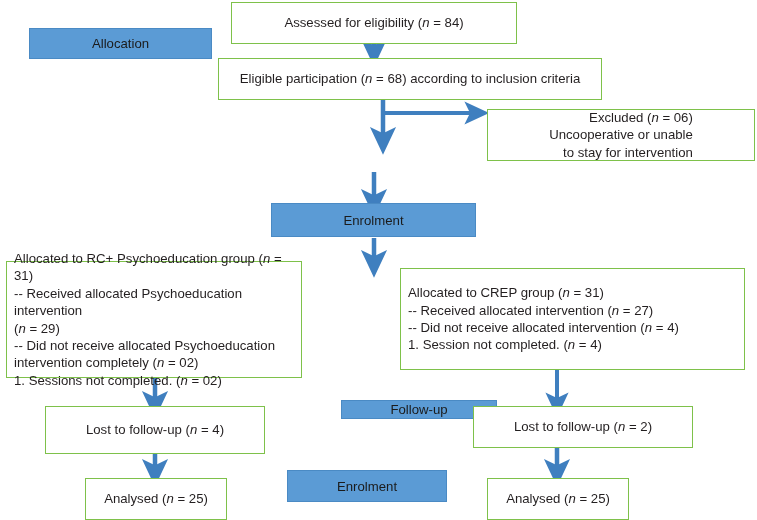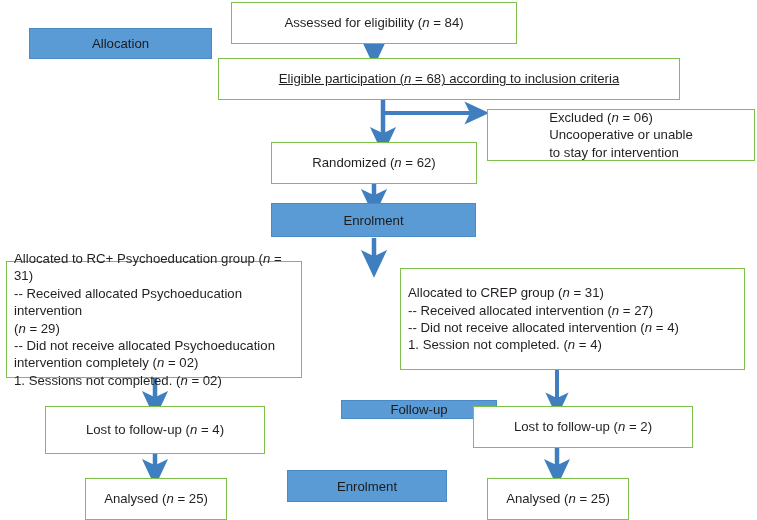--- a/index.html
+++ b/index.html
@@ -19,21 +19,21 @@
     overflow: hidden;
   }
   .box {
     position: absolute;
     box-sizing: border-box;
     background: #ffffff;
     border: 1.5px solid #7ec14a;
     display: flex;
     align-items: center;
     justify-content: center;
-    text-align: left;
+    text-align: right;
     font-size: 13.2px;
     line-height: 1.32;
     color: #231f20;
     padding: 20px 6px;
   }
   .box.left-align {
     justify-content: flex-start;
     text-align: left;
     padding: 5px 7px;
   }
@@ -124,31 +124,28 @@
   </div>
 
   <div class="phase" style="left:287px; top:470px; width:160px; height:32px;">
     <span class="txt">Enrolment</span>
   </div>
 
   <div class="box" style="left:231px; top:2px; width:286px; height:30px;">
     <span class="txt">Assessed for eligibility (<i class="ital">n</i> = 84)</span>
   </div>
 
-  <div class="box" style="left:218px; top:58px; width:462px; height:30px;text-decoration:underline;">
+  <div class="box" style="left:218px; top:58px; width:384px; height:30px;">
     <span class="txt">Eligible participation (<i class="ital">n</i> = 68) according to inclusion criteria</span>
   </div>
 
   <div class="box" style="left:487px; top:109px; width:268px; height:52px;">
     <span class="txt">Excluded (<i class="ital">n</i> = 06)<br>Uncooperative or unable<br>to stay for intervention</span>
   </div>
 
-  <div class="box" style="left:271px; top:142px; width:206px; height:30px;">
-    <span class="txt">Randomized (<i class="ital">n</i> = 62)</span>
-  </div>
 
   <div class="box left-align" style="left:6px; top:261px; width:296px; height:117px;">
     <span class="txt">Allocated to RC+ Psychoeducation group (<i class="ital">n</i> = 31)<br>-- Received allocated Psychoeducation intervention<br>   (<i class="ital">n</i> = 29)<br>-- Did not receive allocated Psychoeducation<br>   intervention completely (<i class="ital">n</i> = 02)<br>1. Sessions not completed. (<i class="ital">n</i> = 02)</span>
   </div>
 
   <div class="box left-align" style="left:400px; top:268px; width:345px; height:102px;">
     <span class="txt">Allocated to CREP group (<i class="ital">n</i> = 31)<br>-- Received allocated intervention (<i class="ital">n</i> = 27)<br>-- Did not receive allocated intervention (<i class="ital">n</i> = 4)<br>1. Session not completed.  (<i class="ital">n</i> = 4)</span>
   </div>
 
   <div class="box" style="left:45px; top:406px; width:220px; height:48px;">

